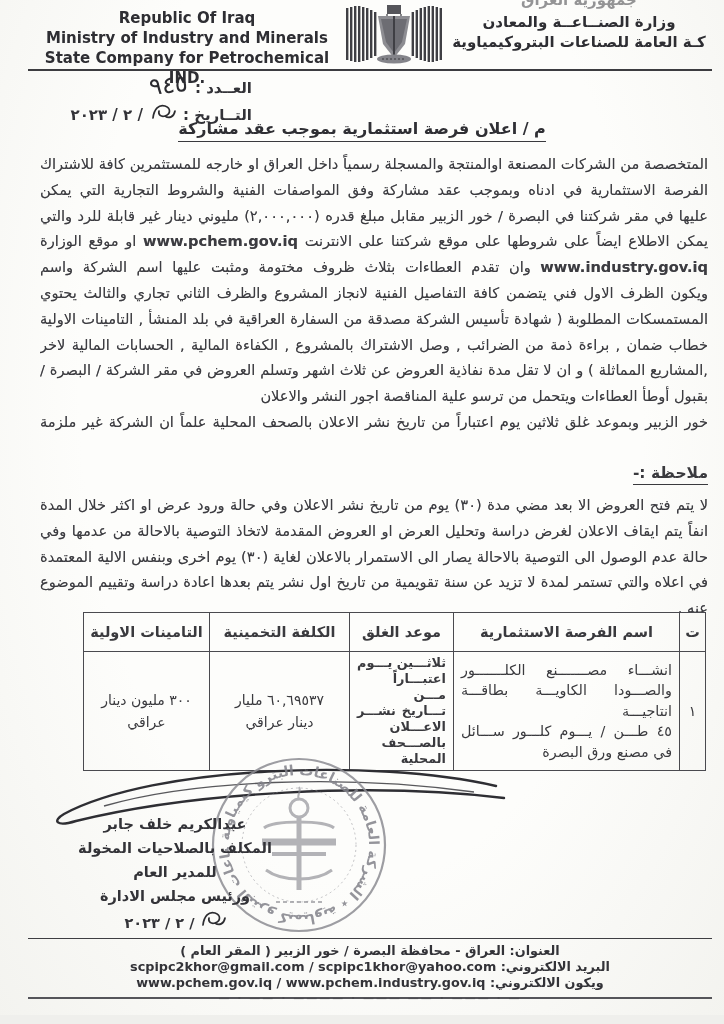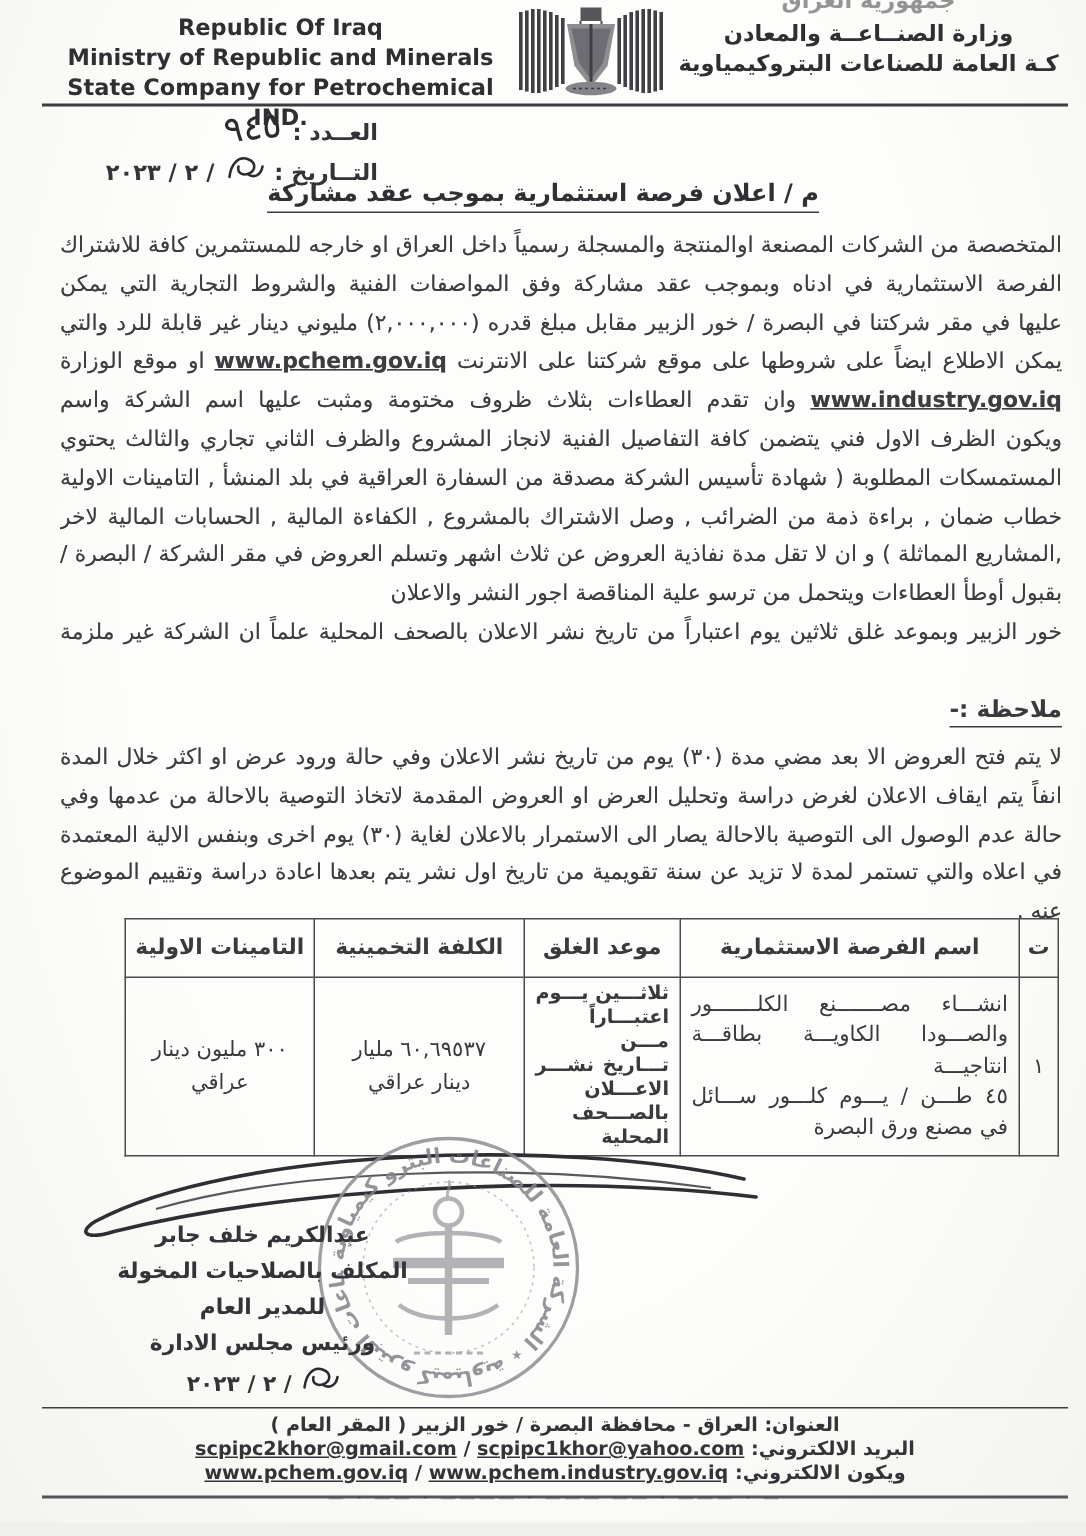--- a/index.html
+++ b/index.html
@@ -29,21 +29,21 @@
   .doc-title{position:absolute;top:119px;left:0;right:0;text-align:center;
     direction:rtl;font-size:16px;font-weight:bold;color:#2f2f34;}
   .doc-title span{border-bottom:1.7px solid #3a3a3e;padding-bottom:3px;}
   
   .par{position:absolute;right:16px;left:40px;direction:rtl;
     font-size:14.6px;line-height:25.8px;color:#3c3c41;text-shadow:0 0 .4px rgba(40,40,45,.45);}
   .body-par{top:151px;}
   .note-par{top:492px;}
   .pline{text-align:right;height:25.8px;overflow:hidden;}
   .pline.just{text-align:justify;text-align-last:justify;}
-  .lnk{font-weight:bold;text-decoration:underline;}
+  .lnk{font-weight:bold;}
   .note-head{position:absolute;right:16px;top:464px;direction:rtl;
     font-size:15.5px;font-weight:bold;}
   .note-head span{border-bottom:1.6px solid #3a3a3e;padding-bottom:2px;}
   
   table.opp{position:absolute;right:18px;top:612px;border-collapse:collapse;
     direction:rtl;table-layout:fixed;width:622px;}
   table.opp th,table.opp td{border:1.7px solid #4a4a4f;}
   table.opp th{height:36px;font-size:14.5px;font-weight:bold;text-align:center;margin-top:16px;}
   table.opp td{vertical-align:middle;padding:3px 7px;height:86px;}
   .cell-seq{text-align:center;font-size:14px;}
@@ -68,21 +68,21 @@
     overflow:hidden;letter-spacing:2px;}
   .below{position:absolute;left:0;right:0;bottom:0;height:9px;background:#efefec;}
 </style>
 </head>
 <body>
 
 <div class="page">
 
   <div class="hdr-en">
     <div>Republic Of Iraq</div>
-    <div>Ministry of Republic and Minerals</div>
+    <div>Ministry of Industry and Minerals</div>
     <div>State Company for Petrochemical IND.</div>
   </div>
 
   <div class="emblem">
     <svg width="100" height="64" viewBox="0 0 100 64">
       <g fill="#3f3f44">
         <rect x="2" y="6" width="2.4" height="52"></rect>
           <rect x="6" y="5" width="2.4" height="54"></rect>
         <rect x="10" y="4" width="2.4" height="56"></rect>
           <rect x="14" y="4" width="2.4" height="56"></rect>

